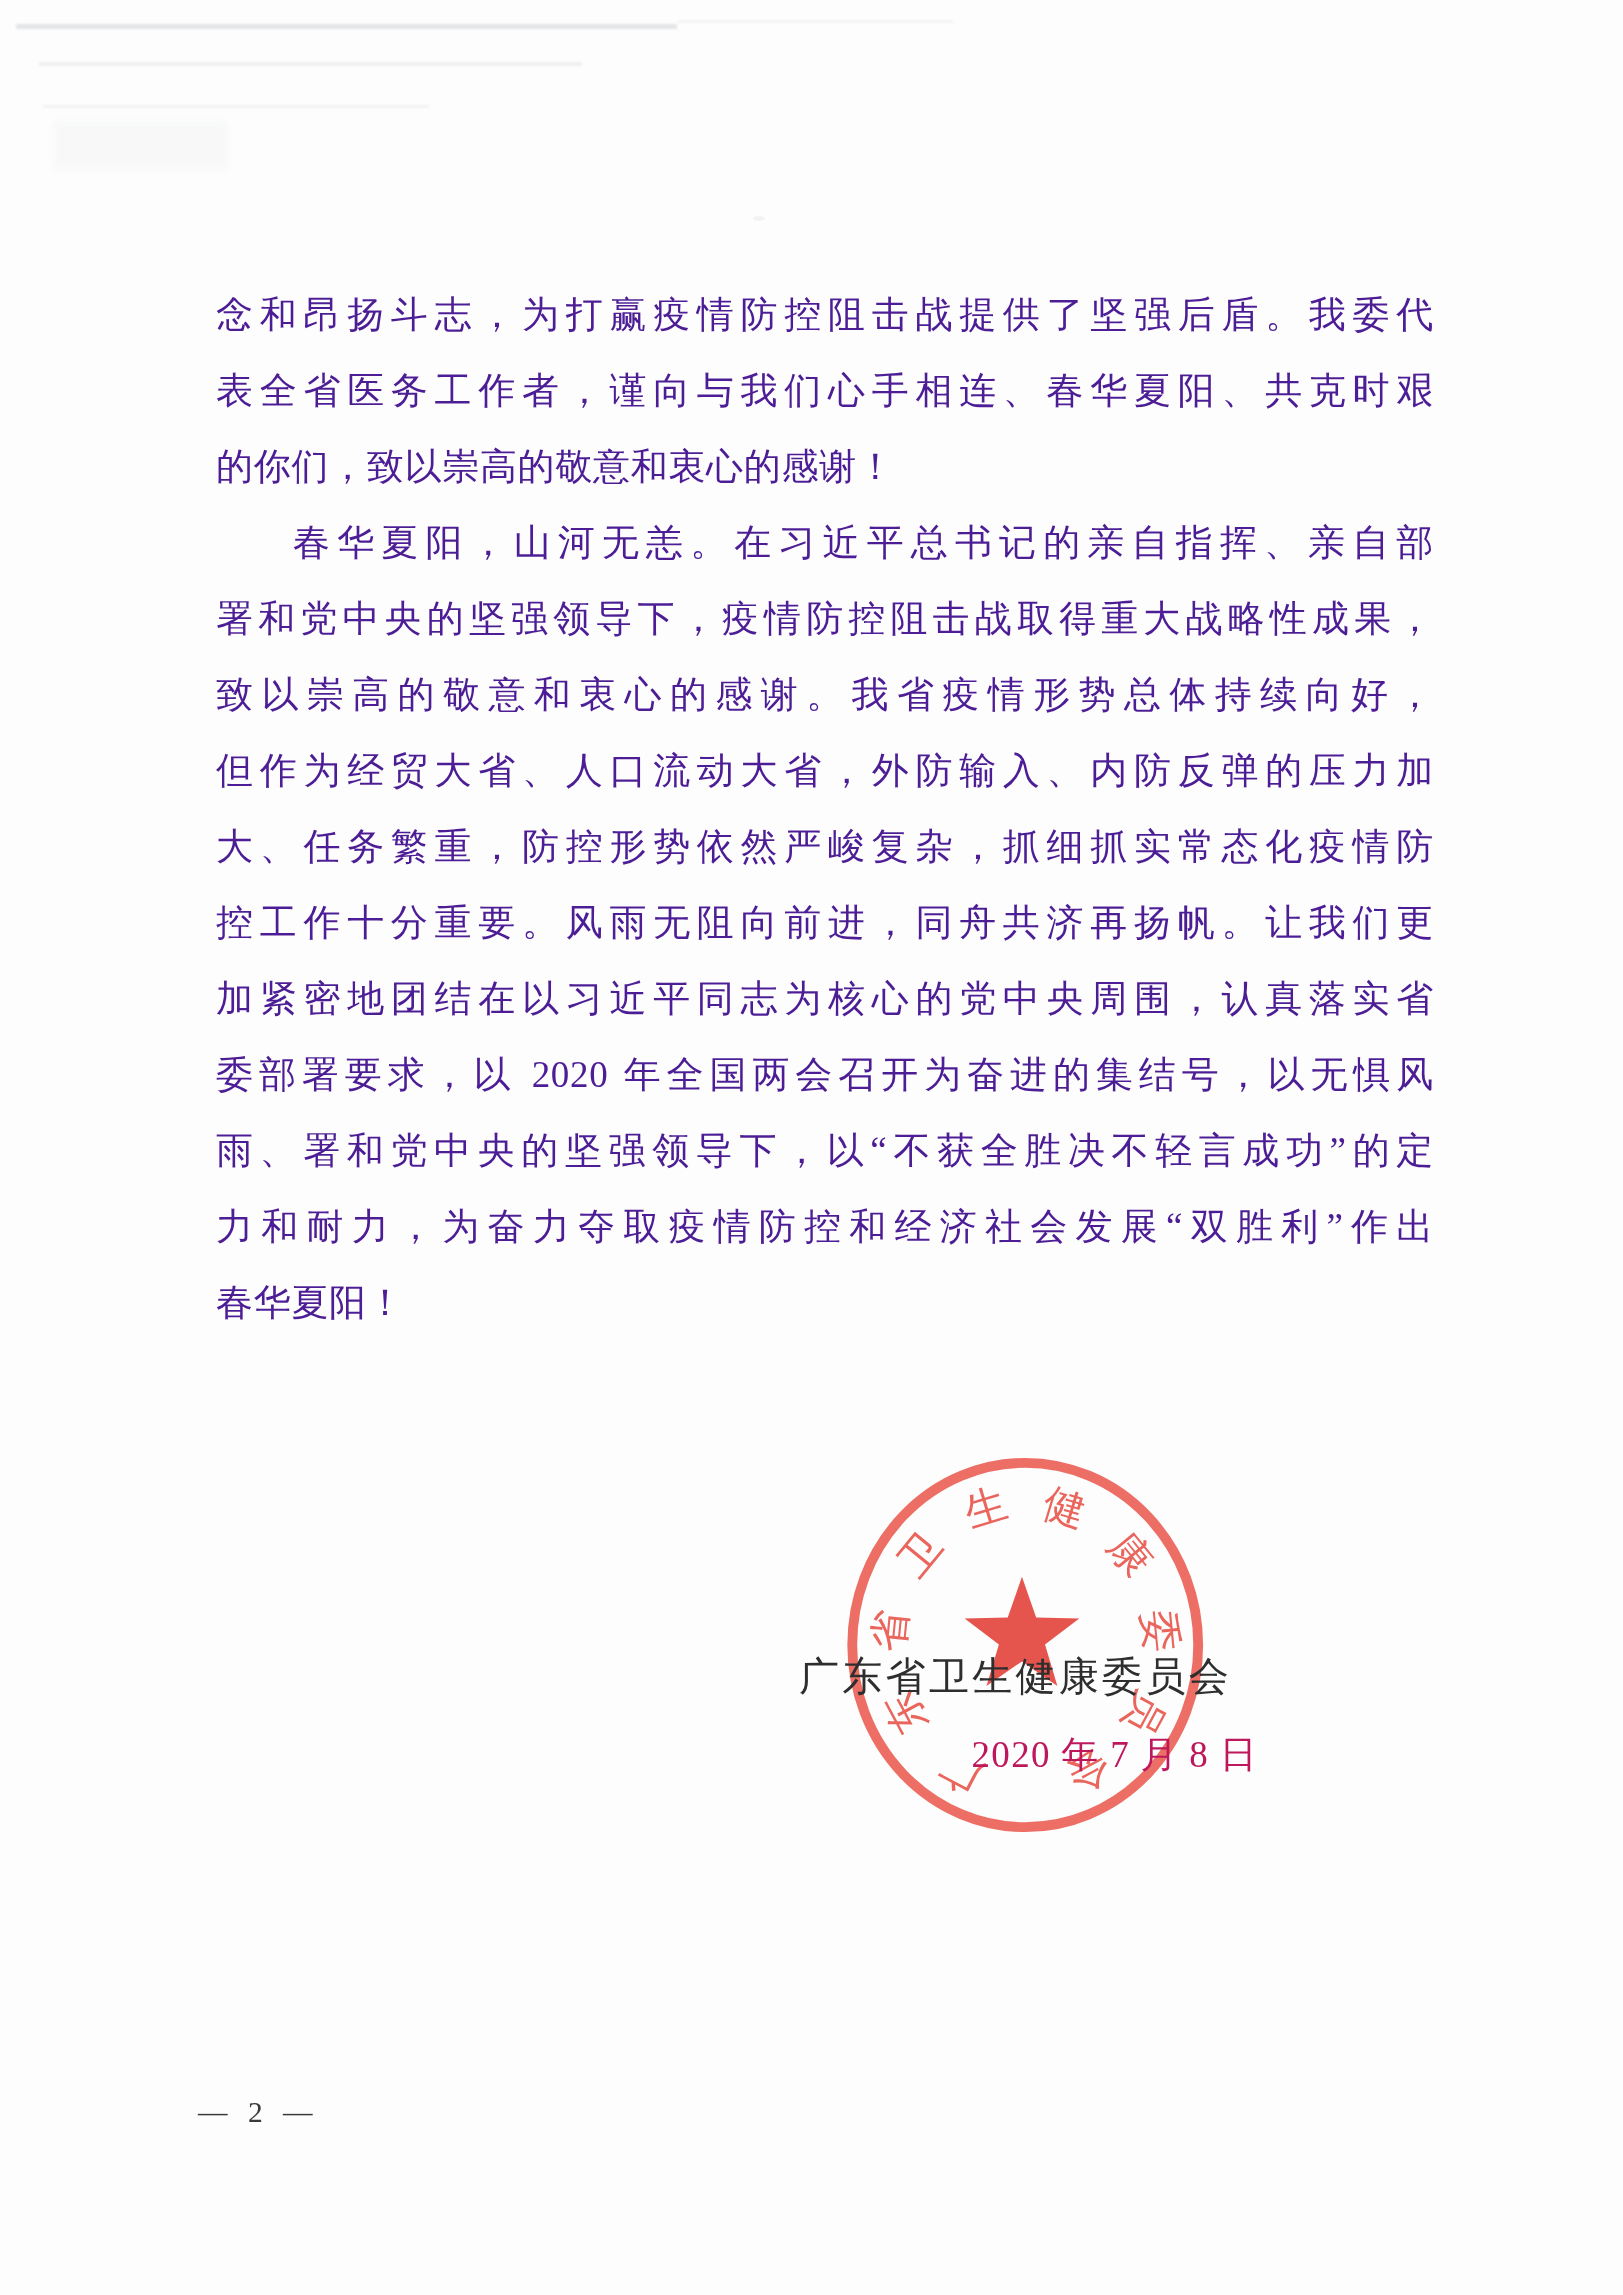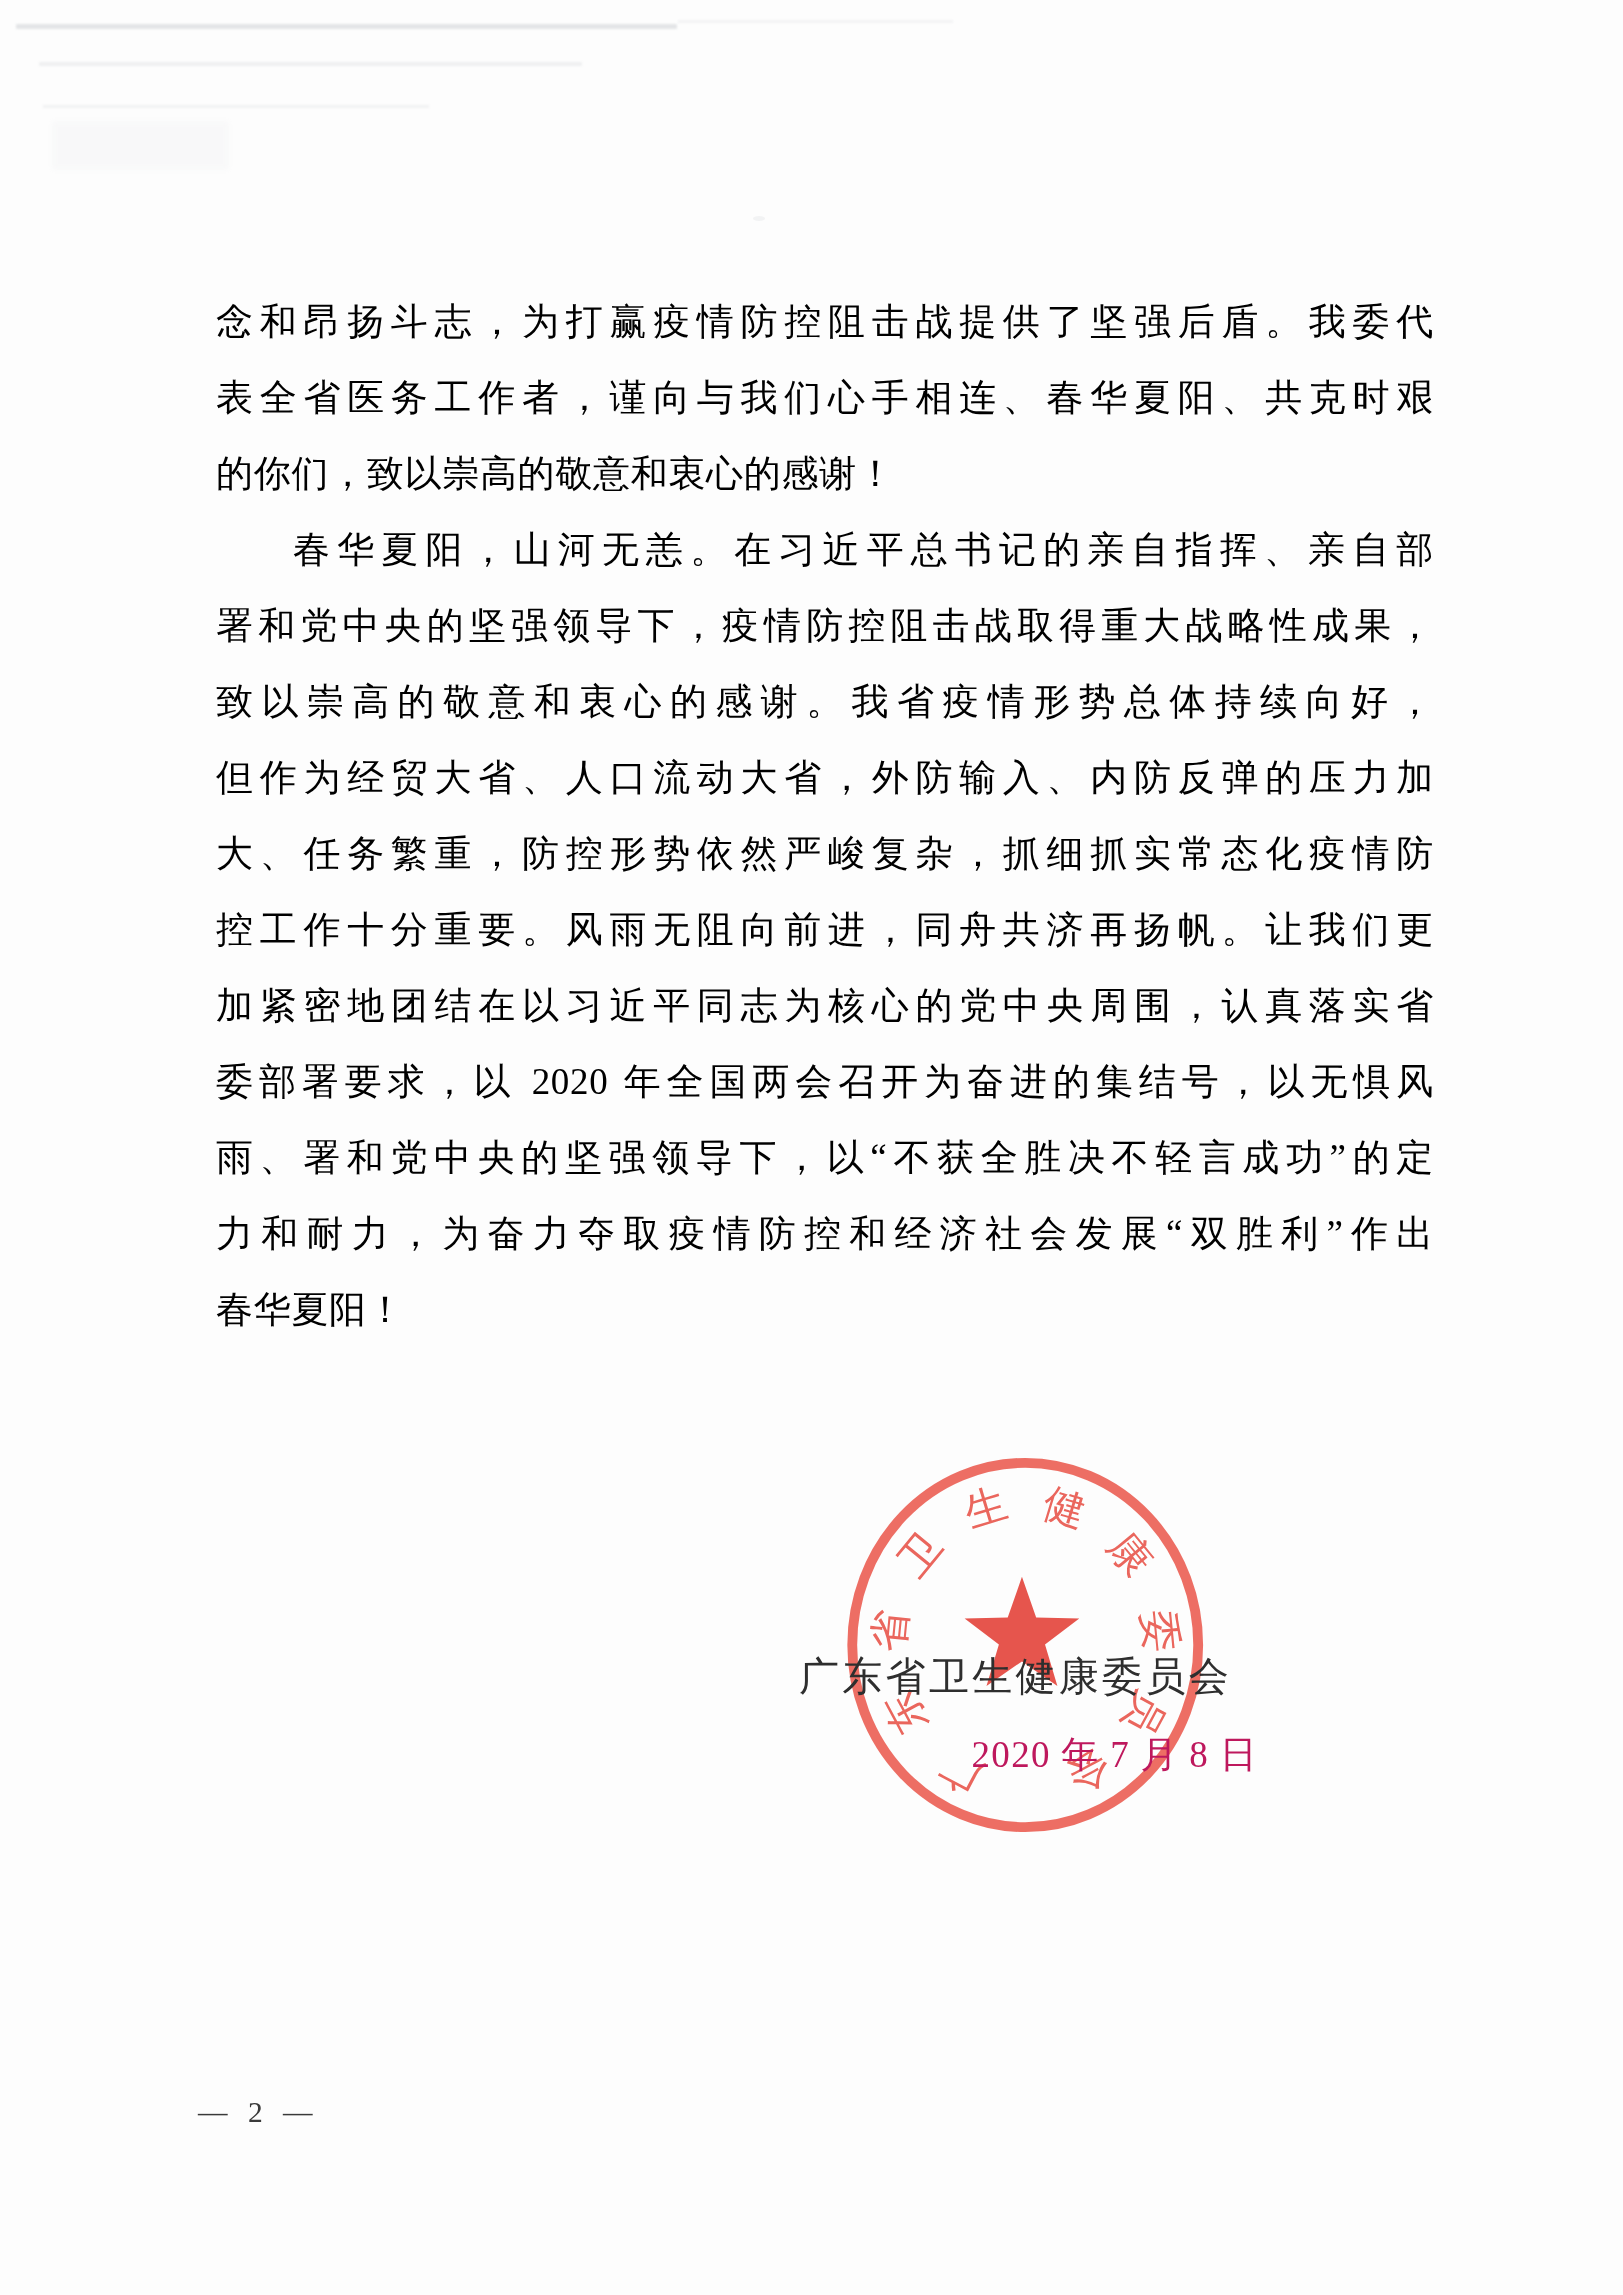--- a/index.html
+++ b/index.html
@@ -14,26 +14,26 @@
   .noise { position: absolute; background: #aab0b6; pointer-events: none; }
   .noise.n1 { left: 16.4px;  top: 23.6px;  width: 661px; height: 5.9px;  opacity: .30; filter: blur(1.3px); }
   .noise.n2 { left: 678px;top: 19.6px;  width: 275px;  height: 3.9px;  opacity: .12; filter: blur(1.3px); }
   .noise.n3 { left: 39px;  top: 62px;  width: 543px;  height: 3.9px;  opacity: .16; filter: blur(1.3px); }
   .noise.n4 { left: 43px;  top: 105px; width: 386px;  height: 3.3px;  opacity: .14; filter: blur(1.3px); }
   .noise.n5 { left: 52px;  top: 121px; width: 177px;  height: 49px; opacity: .05; filter: blur(2.6px); }
   .noise.n6 { left: 753px;top: 216px; width: 11.8px;   height: 5.2px;  opacity: .12; filter: blur(0.7px); border-radius: 50%; }
 
   .letter-body {
     position: absolute;
-    left: 216px; top: 284px;
+    left: 216px; top: 277px;
     width: 1218px;
     z-index: 2;
     font-size: 37px;
     line-height: 76px;
-    color: #000000;
+    color: #4c1d95;
     letter-spacing: 0.7px;
   }
   .line {
     text-align: justify;
     text-align-last: justify;
     text-justify: inter-ideograph;
     white-space: normal;
   }
   .line.plain { text-align-last: left; }
   .line.indent { text-indent: 77px; }

